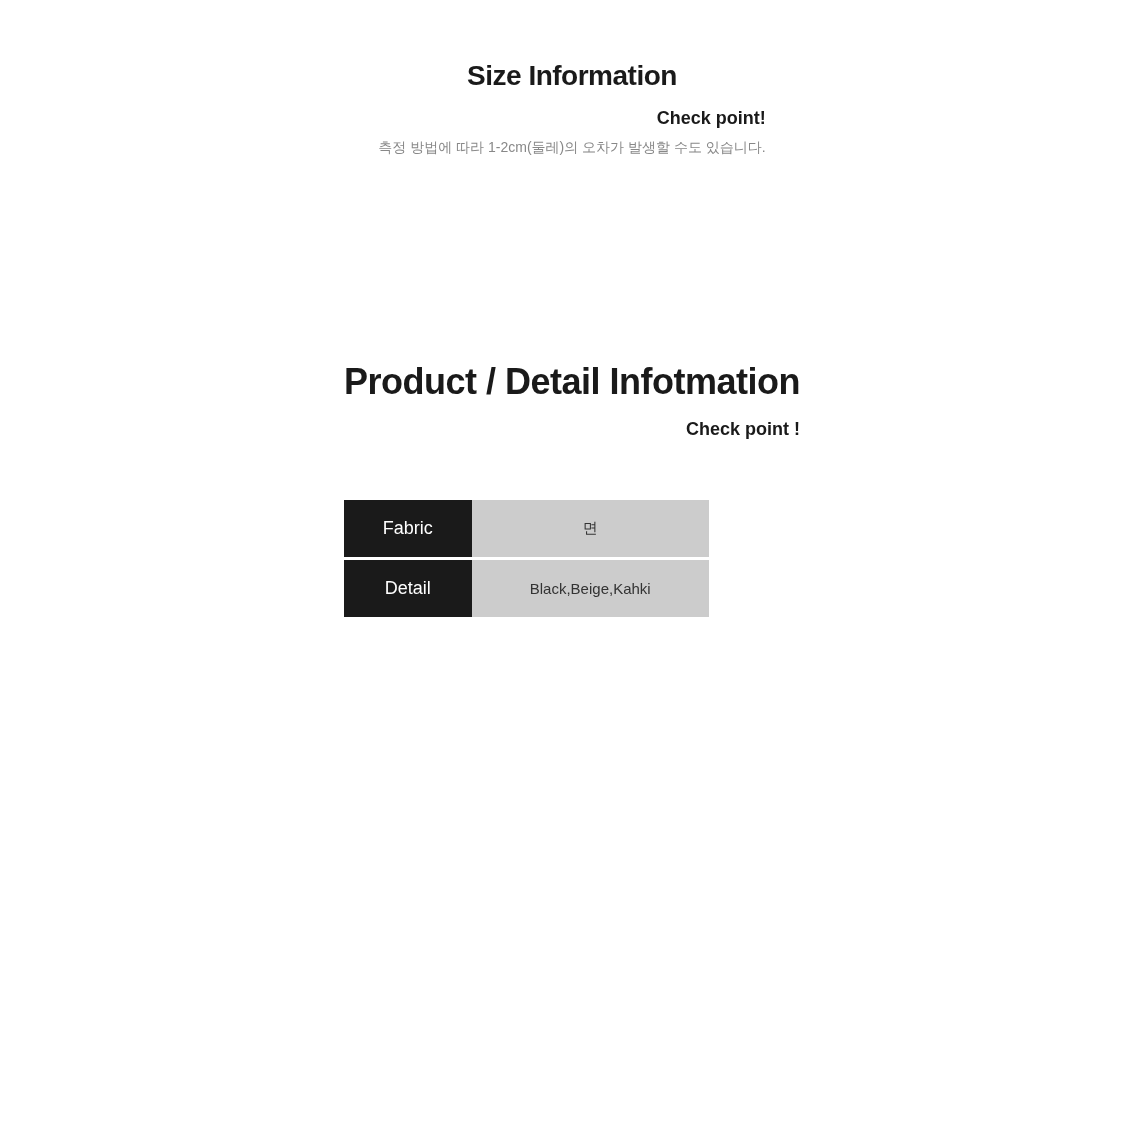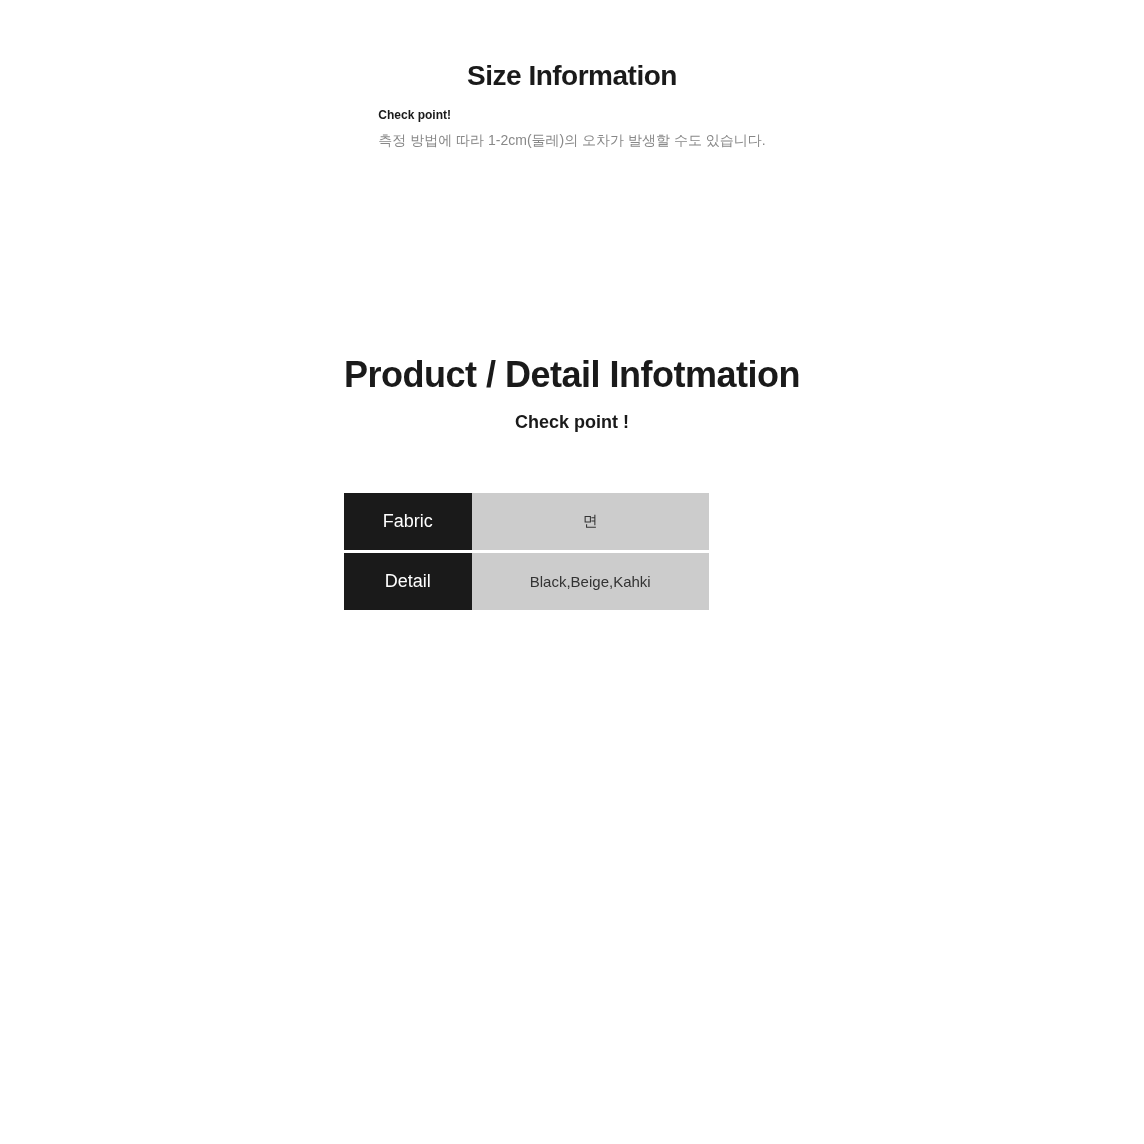--- a/index.html
+++ b/index.html
@@ -32,24 +32,24 @@
     .section-title {
       font-size: 28px;
       font-weight: 800;
       color: #1a1a1a;
       text-align: center;
       margin-bottom: 16px;
       letter-spacing: -0.5px;
     }
 
     .check-point-title {
-      font-size: 12px;
+      font-size: 18px;
       font-weight: 700;
       color: #1a1a1a;
-      text-align: left;
+      text-align: right;
       margin-bottom: 10px;
     }
 
     .check-point-subtitle {
       font-size: 14px;
       color: #888888;
       text-align: center;
       margin-bottom: 36px;
     }
 
@@ -110,21 +110,21 @@
       color: #1a1a1a;
       text-align: center;
       margin-bottom: 16px;
       letter-spacing: -0.5px;
     }
 
     .detail-check-point {
       font-size: 18px;
       font-weight: 700;
       color: #1a1a1a;
-      text-align: center;
+      text-align: right;
       margin-bottom: 60px;
     }
 
     
     .detail-table-wrapper {
       width: 80%;
       max-width: 600px;
     }
 
     .detail-table {

